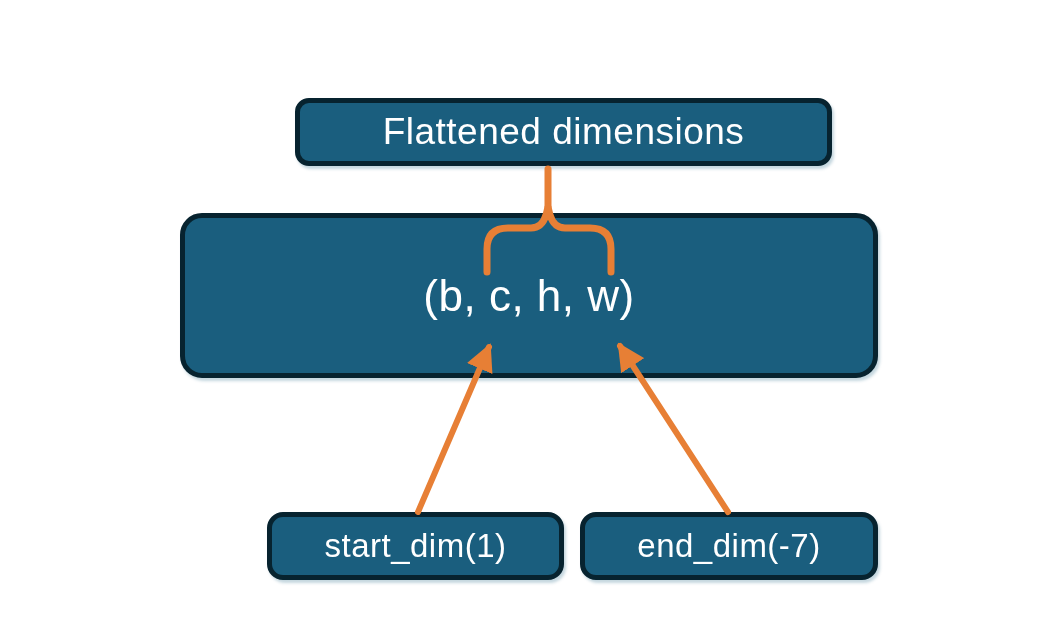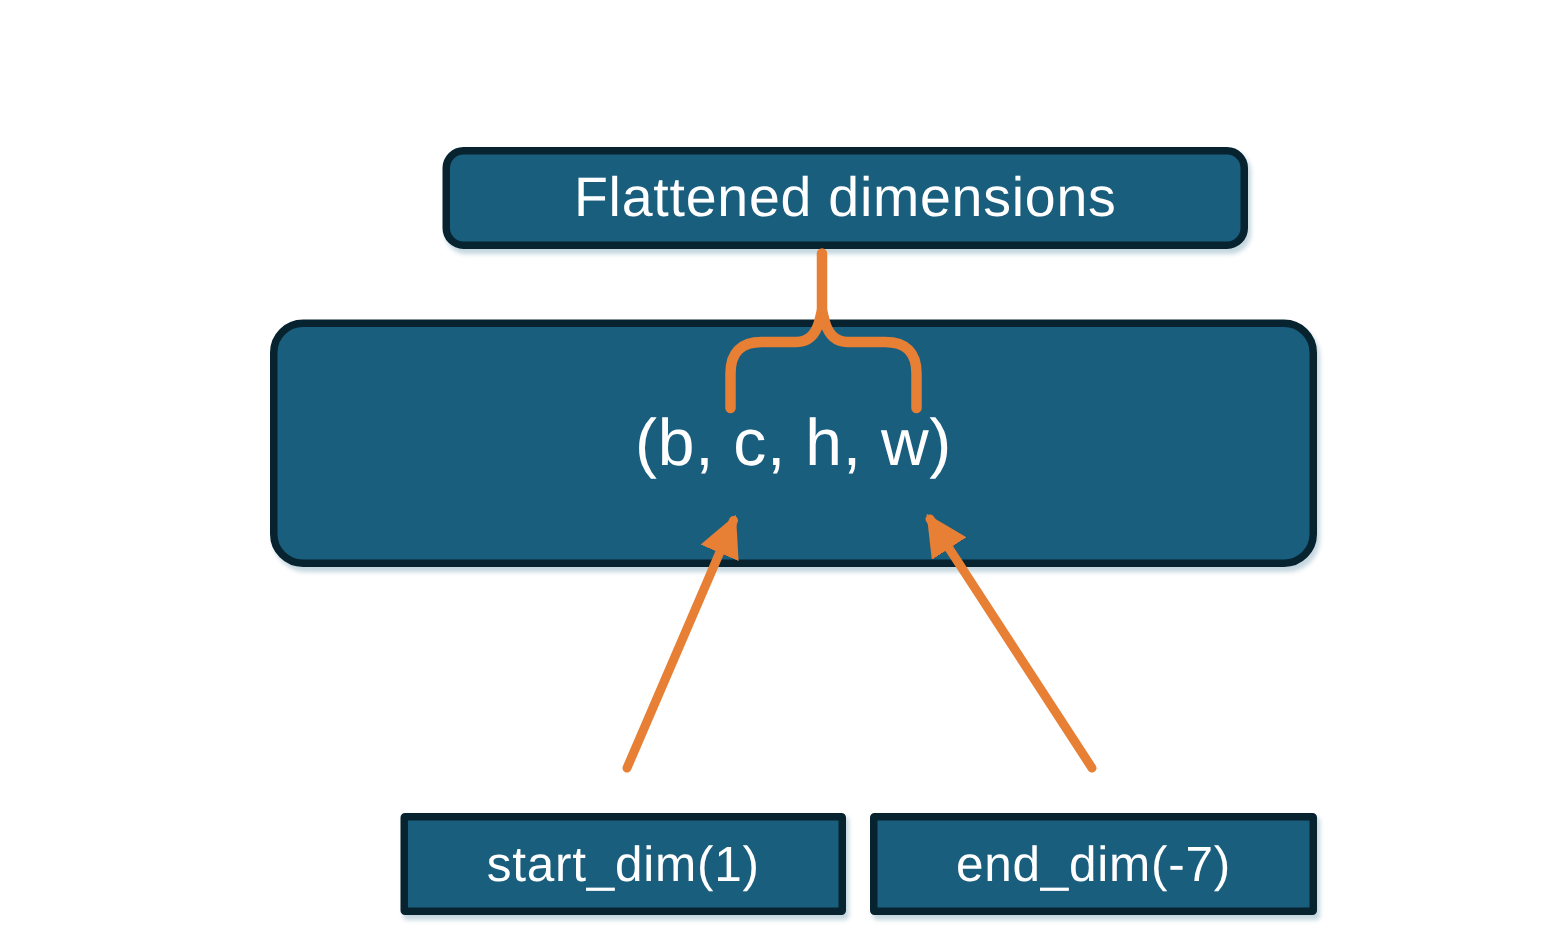--- a/index.html
+++ b/index.html
@@ -37,22 +37,22 @@
   }
   .top-box .box-label { font-size: 37px; }
   .main-box {
     left: 180px; top: 213px;
     width: 698px; height: 165px;
     border-radius: 22px;
   }
   .main-box .box-label { font-size: 44px; }
   .small-box {
     width: 297px; height: 68px;
-    top: 542px;
-    border-radius: 3px;
+    top: 512px;
+    border-radius: 16px;
   }
   .small-box .box-label { font-size: 33px; }
   .small-box.left  { left: 267px; }
   .small-box.right { left: 580px; width: 298px; }
   .overlay {
     position: absolute;
     left: 0; top: 0;
     width: 1038px; height: 632px;
     pointer-events: none;
   }

